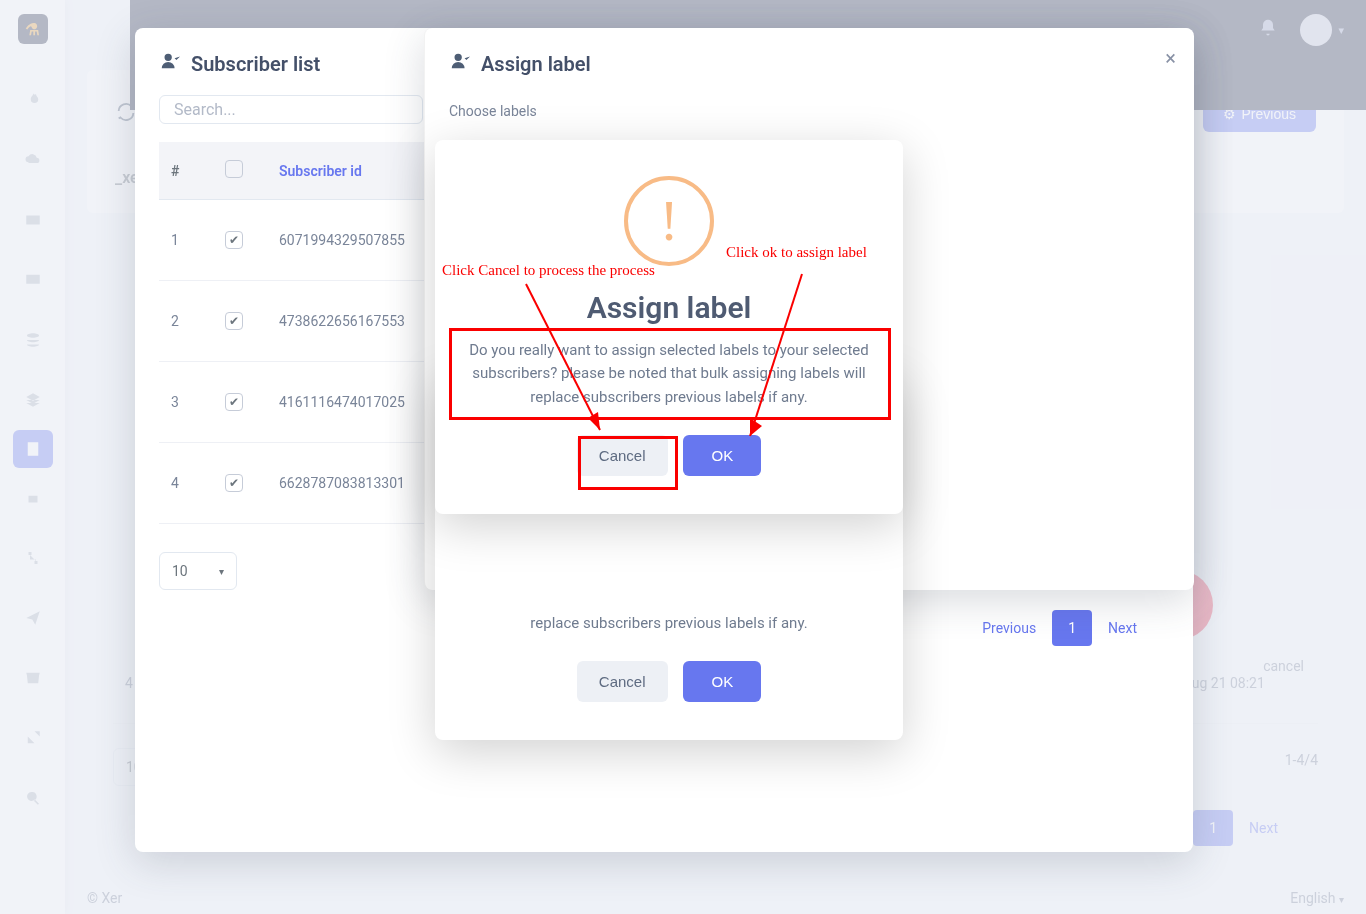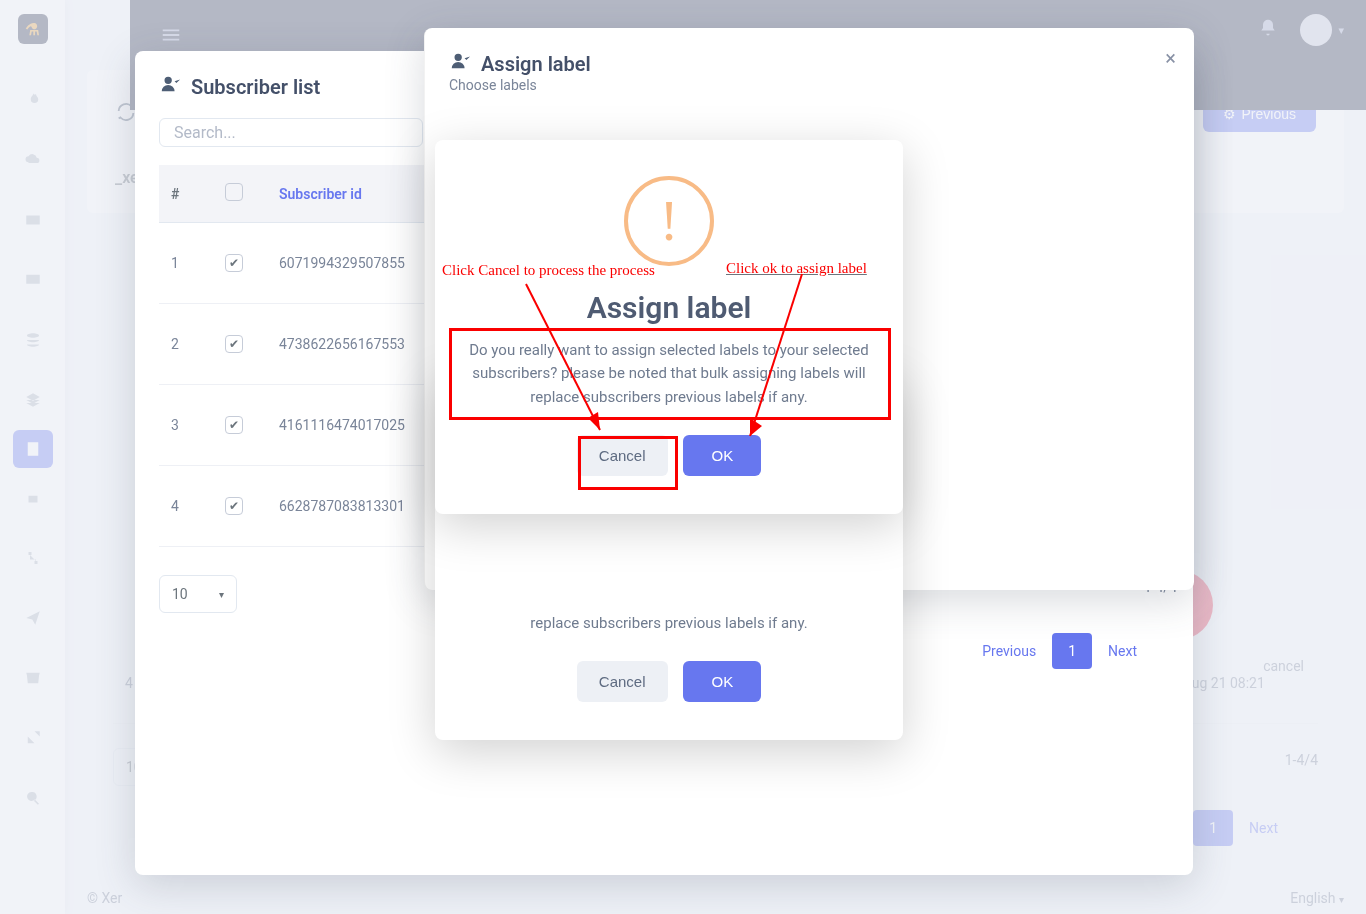--- a/index.html
+++ b/index.html
@@ -41,21 +41,21 @@
   .big-circle { width:70px; height:70px; border-radius:50%; position:absolute; }
 
   
   .dim { position:absolute; inset:0; background:rgba(236,238,245,.72); z-index:8; }
 
   
   .panel { position:absolute; background:#fff; border-radius:8px; box-shadow:0 10px 40px rgba(60,72,88,.20); padding:22px 24px; z-index:9; }
   .panel .title { display:flex; align-items:center; gap:10px; color:#445069; font-size:20px; font-weight:600;}
   .close-x { position:absolute; right:18px; top:18px; font-size:20px; color:#8891a5; }
 
-  .panel.left { left:135px; top:28px; width:1058px; height:824px;margin-top:23px;}
+  .panel.left { left:135px; top:28px; width:1058px; height:824px;}
   .panel.right { left:424px; top:28px; width:770px; height:562px; border-left:1px solid rgba(0,0,0,.05);}
 
   
   .search-input { margin-top:18px; width:264px; border:1px solid var(--border); border-radius:6px; padding:4px 14px; color:#98a4b3; font-size:16px;}
 
   
   table.sublist { margin-top:18px; width:1018px; border-collapse:collapse; }
   table.sublist thead th { background:var(--table-header); color:var(--blue); font-weight:600; font-size:14px; padding:18px 12px; text-align:left; border-bottom:1px solid var(--border);}
   table.sublist td { padding:22px 12px; border-bottom:1px solid #eef0f5; color:#7a8599; font-size:14px;}
   .th-hash { color:#6c757d !important; }
@@ -326,21 +326,21 @@
 </div>
 
 <div class="panel right">
   <span class="close-x">×</span>
   <div class="title">
     <span><svg width="22" height="22" viewBox="0 0 24 24" fill="#4e5e75">
           <path d="M10 12a4 4 0 100-8 4 4 0 000 8zm-7 8a7 7 0 0114 0M17 9l2 2 4-4"></path>
         </svg></span>
     <span>Assign label</span>
   </div>
-  <div style="color:#7a8599;font-size:14px;">Choose labels</div>
+  <div style="margin-top:26px;color:#7a8599;font-size:14px;">Choose labels</div>
 </div>
 
 <div class="confirm confirm-ghost" style="padding-top:240px;">
   <p>replace subscribers previous labels if any.</p>
   <div>
     <button class="btn-cancel"><span>Cancel</span></button>
     <button class="btn-ok"><span>OK</span></button>
   </div>
 </div>
 
@@ -351,21 +351,21 @@
   <div>
     <button class="btn-cancel"><span>Cancel</span></button>
     <button class="btn-ok"><span>OK</span></button>
   </div>
 </div>
 
 <div class="red-box" style="left:449px; top:328px; width:442px; height:92px;"></div>
 <div class="red-box" style="left:578px; top:436px; width:100px; height:54px;"></div>
 
 <div class="ann" style="left:442px; top:260px;"><span>Click Cancel to process the process</span></div>
-<div class="ann" style="left:726px; top:258px;text-decoration:underline;"><span>Click ok to assign label</span></div>
+<div class="ann" style="left:726px; top:242px;"><span>Click ok to assign label</span></div>
 
 <svg class="arrow" style="left:516px; top:278px;" width="100" height="170">
   <line x1="10" y1="6" x2="84" y2="152"></line>
   <polygon points="84,152 72,140 82,134"></polygon>
 </svg>
 <svg class="arrow" style="left:736px; top:268px;" width="90" height="180">
   <line x1="66" y1="6" x2="14" y2="168"></line>
   <polygon points="14,168 14,150 26,158"></polygon>
 </svg>
 

